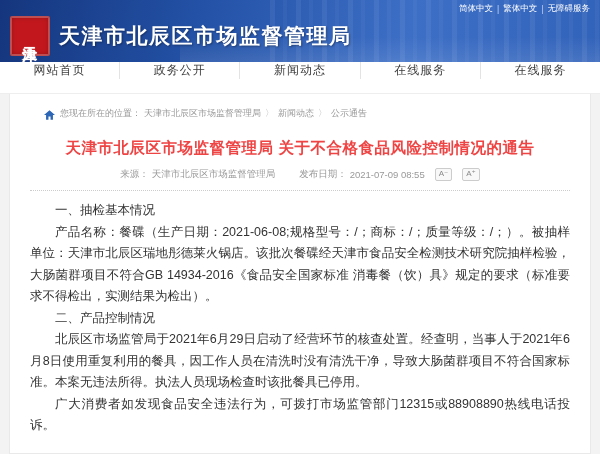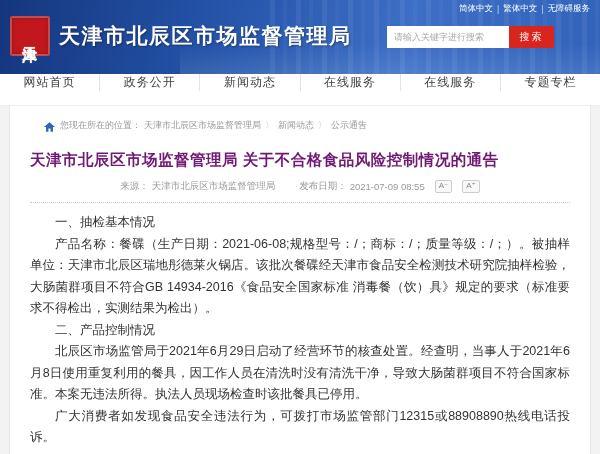--- a/index.html
+++ b/index.html
@@ -5,21 +5,21 @@
   * { box-sizing: border-box; margin: 0; padding: 0; }
   html, body { width: 600px; height: 454px; overflow: hidden; }
   body {
     font-family: "Liberation Sans", "DejaVu Sans", sans-serif;
     background: #f3f3f3;
   }
 
   
   .site-header {
     position: relative;
-    height: 74px;
+    height: 62px;
     background: linear-gradient(100deg, #15367e 0%, #2453a8 35%, #3d6fc6 68%, #3263ba 100%);
     overflow: hidden;
   }
   .site-header::before {
     content: "";
     position: absolute; right: 0; top: 0; width: 55%; height: 100%;
     background:
       repeating-linear-gradient(90deg, rgba(255,255,255,0.07) 0 5px, transparent 5px 13px, rgba(255,255,255,0.04) 13px 17px, transparent 17px 26px);
     opacity: .9;
   }
@@ -93,21 +93,22 @@
     display: flex; align-items: flex-end; gap: 3px;
     padding: 13px 0 6px 14px;
     font-size: 9px; color: #999;
   }
   .breadcrumb a { color: #999; text-decoration: none; cursor: pointer; }
   .crumb-sep { color: #bbb; margin: 0 1px; }
   .home-icon { width: 11px; height: 10px; display: inline-block; margin-right: 2px; }
 
   .article-title {
     margin-top: 12px;
-    font-size: 15.5px; font-weight: bold; color: #701a75;
+    text-align: center;
+    font-size: 15.5px; font-weight: bold; color: #ef4444;
     letter-spacing: 0.5px;
   }
   .article-meta {
     margin-top: 9px;
     display: flex; align-items: center; justify-content: center;
     font-size: 9.5px; color: #999; gap: 3px;
   }
   .meta-gap { width: 18px; }
   .font-btn {
     margin-left: 7px; padding: 1px 3px;
@@ -136,33 +137,28 @@
     <a>繁体中文</a>
     <span class="topbar-sep">|</span>
     <a>无障碍服务</a>
   </div>
   <div class="header-main">
     <div class="seal-logo">
       <span>天津</span>
     </div>
     <div class="site-title">天津市北辰区市场监督管理局</div>
   </div>
-  <div class="search-box">
-    <input type="text" placeholder="请输入关键字进行搜索" style="">
-    <button class="search-btn">搜索</button>
-  </div>
 </div>
 
 <div class="main-nav">
   <div class="nav-item">网站首页</div>
   <div class="nav-item">政务公开</div>
   <div class="nav-item">新闻动态</div>
   <div class="nav-item">在线服务</div>
   <div class="nav-item">在线服务</div>
-  <div class="nav-item">专题专栏</div>
 </div>
 
 <div class="page-body">
   <div class="content-box">
 
     <div class="breadcrumb">
       <svg class="home-icon" viewBox="0 0 16 14">
         <path d="M8 0 L16 7 L13 7 L13 14 L9.5 14 L9.5 9 L6.5 9 L6.5 14 L3 14 L3 7 L0 7 Z" fill="#2d66b5"></path>
       </svg>
       <span>您现在所在的位置：</span>

